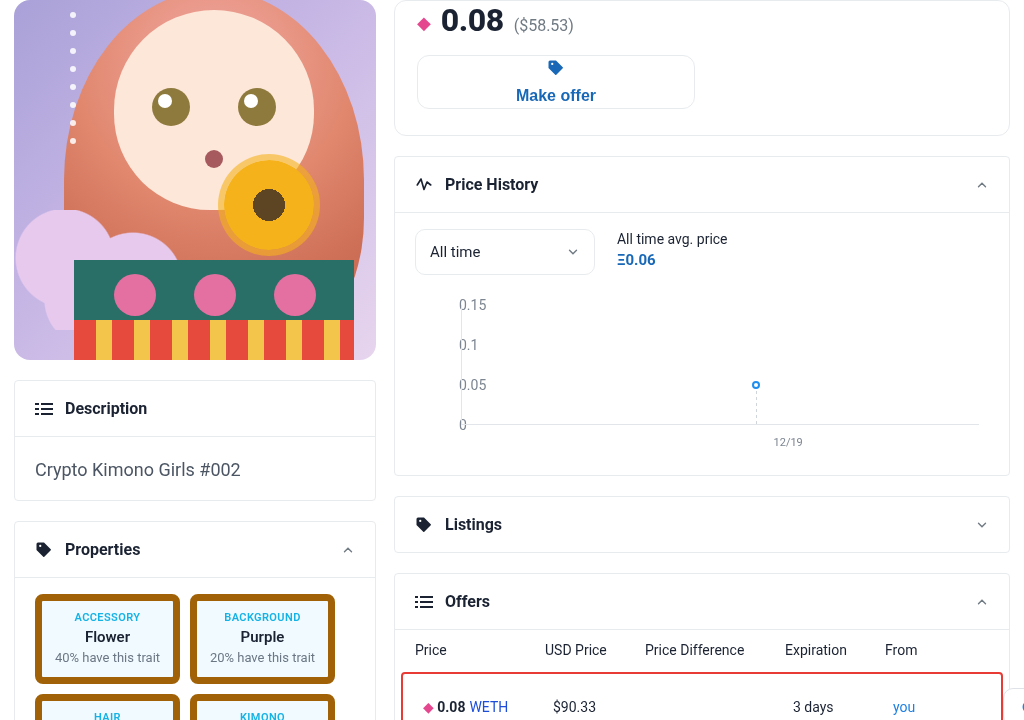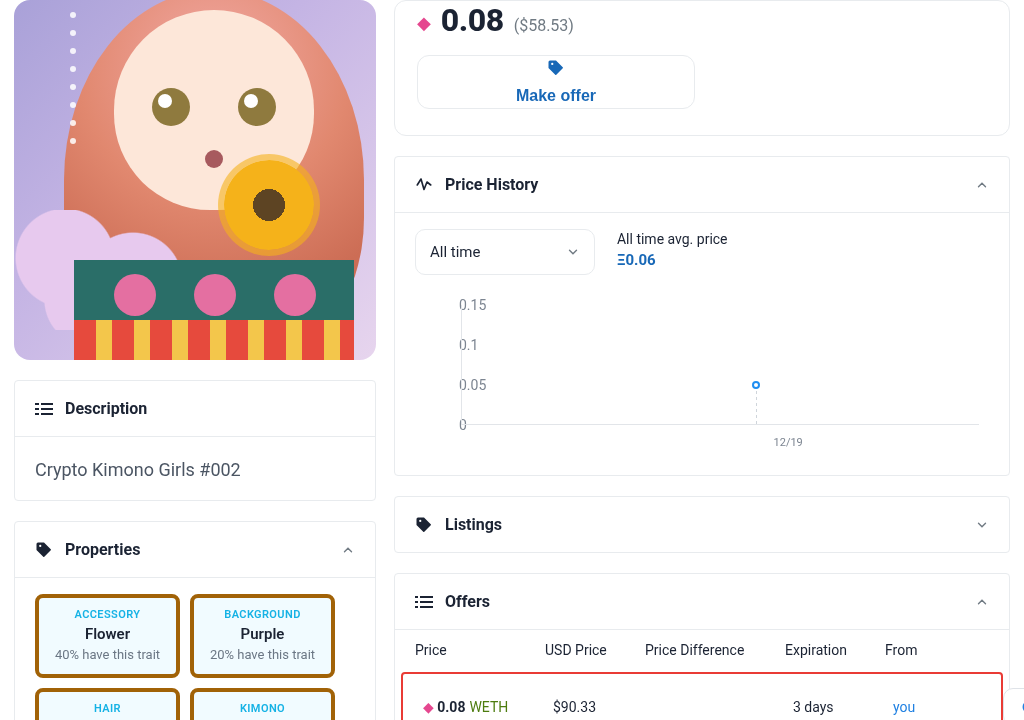--- a/index.html
+++ b/index.html
@@ -70,21 +70,21 @@
 }
 .panel-head .chev { margin-left: auto; color: #707a83; }
 .panel-body { padding: 16px 20px 20px; border-top: 1px solid #e8ebee; }
 
 .by-line { font-size: 15px; color: #1b2333; }
 .by-line b { font-weight: 700; }
 .sub-name { font-size: 18px; color: #4b5563; margin-top: 6px; }
 
 .props-grid { display: flex; flex-wrap: wrap; gap: 10px; padding: 16px 20px; border-top: 1px solid #e8ebee; }
 .prop {
-  width: 145px; border: 4px solid #a16207; border-radius: 8px;
+  width: 145px; border: 7px solid #a16207; border-radius: 8px;
   background: #f1fbff; text-align: center; padding: 10px 6px 12px;
 }
 .prop .k { font-size: 11px; font-weight: 600; color: #15b2e5; letter-spacing: .4px; }
 .prop .v { font-size: 15px; font-weight: 600; color: #1b2333; margin-top: 4px; }
 .prop .r { font-size: 13px; color: #6b7785; margin-top: 4px; }
 
 .price-box { border: 1px solid #e8ebee; border-radius: 12px; padding: 0 22px 26px; }
 .price-line { display: flex; align-items: baseline; gap: 10px; }
 .eth-pink { color: #e5478f; font-size: 18px; display: inline-block; transform: translateY(-2px); }
 .big-price { font-size: 32px; font-weight: 800; letter-spacing: -0.5px; }
@@ -121,21 +121,21 @@
   border-top: 1px solid #e8ebee;
 }
 .offer-row {
   display: grid;
   grid-template-columns: 130px 100px 140px 100px 110px 1fr;
   padding: 14px 20px; font-size: 14px; align-items: center;
   border: 2px solid #e93b35; border-radius: 4px;
   margin: 0 6px 6px;
 }
 .offer-price b { font-weight: 700; }
-.weth-grey { color: #4d7c0f; margin-left: 4px; }
+.weth-grey { color: #1d4ed8; margin-left: 4px; }
 .from-link { color: #2081e2; cursor: pointer; }
 .cancel-btn {
   justify-self: end;
   border: 1px solid #dfe3e8; border-radius: 10px; padding: 10px 18px;
   color: #2081e2; font-weight: 700; font-size: 14px; background: #fff; cursor: pointer;
 }
 
 .icon { width: 18px; height: 18px; display: inline-flex; align-items: center; justify-content: center; }
 svg { display: block; }
 </style>

